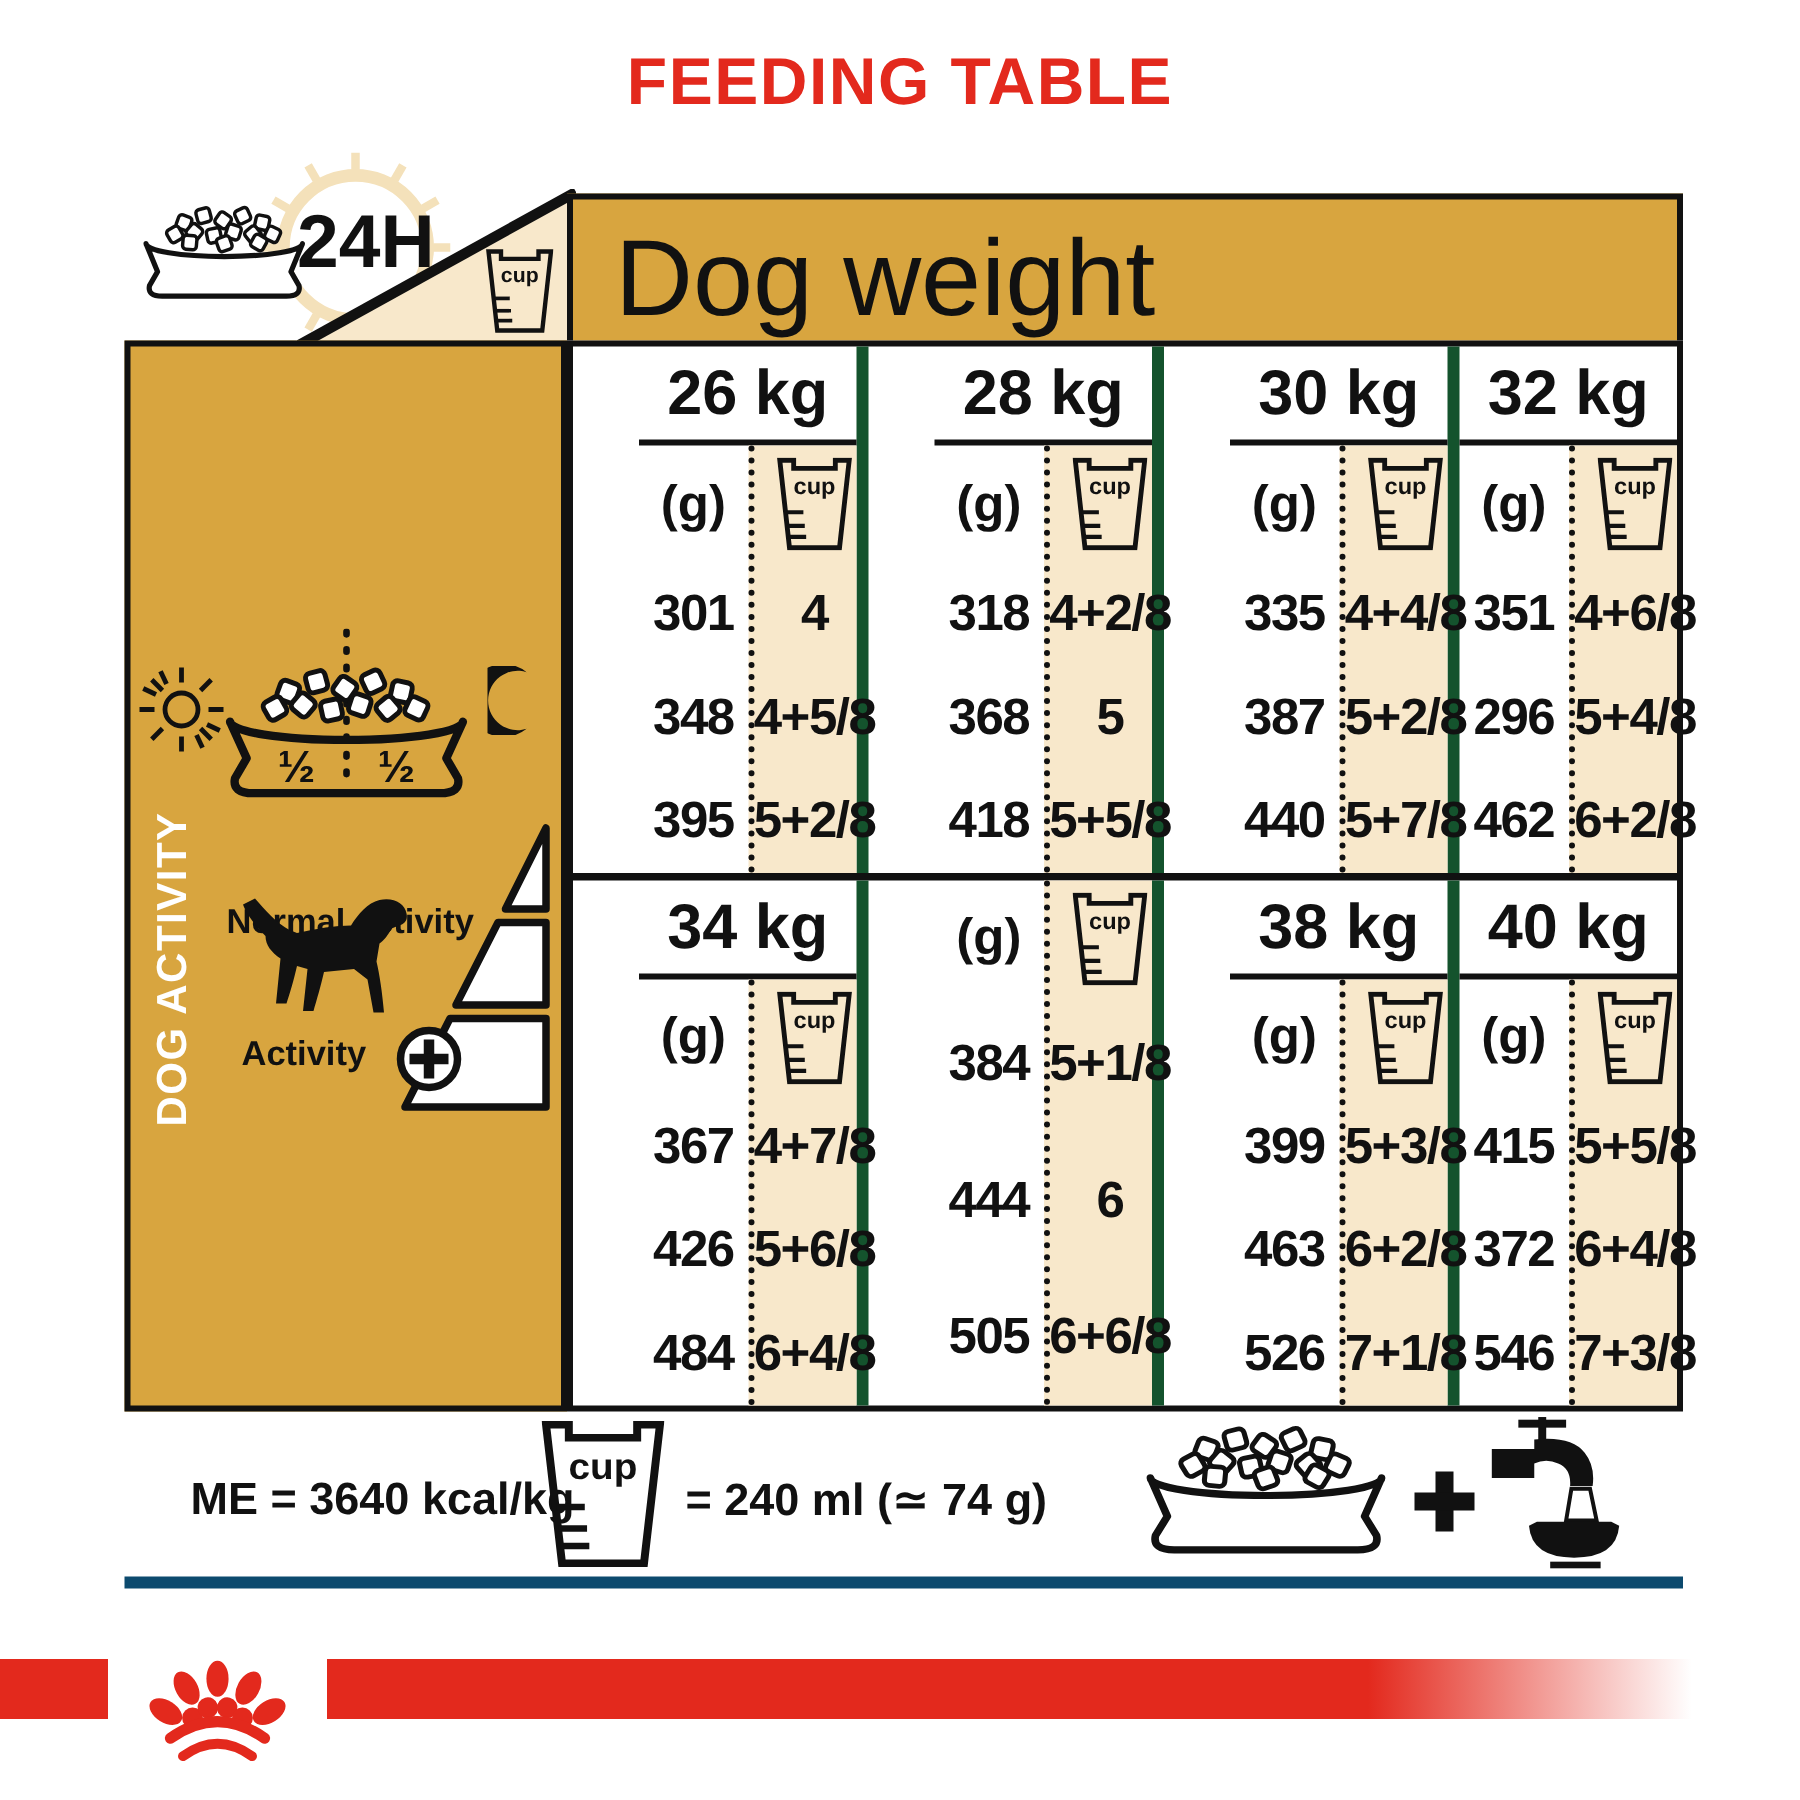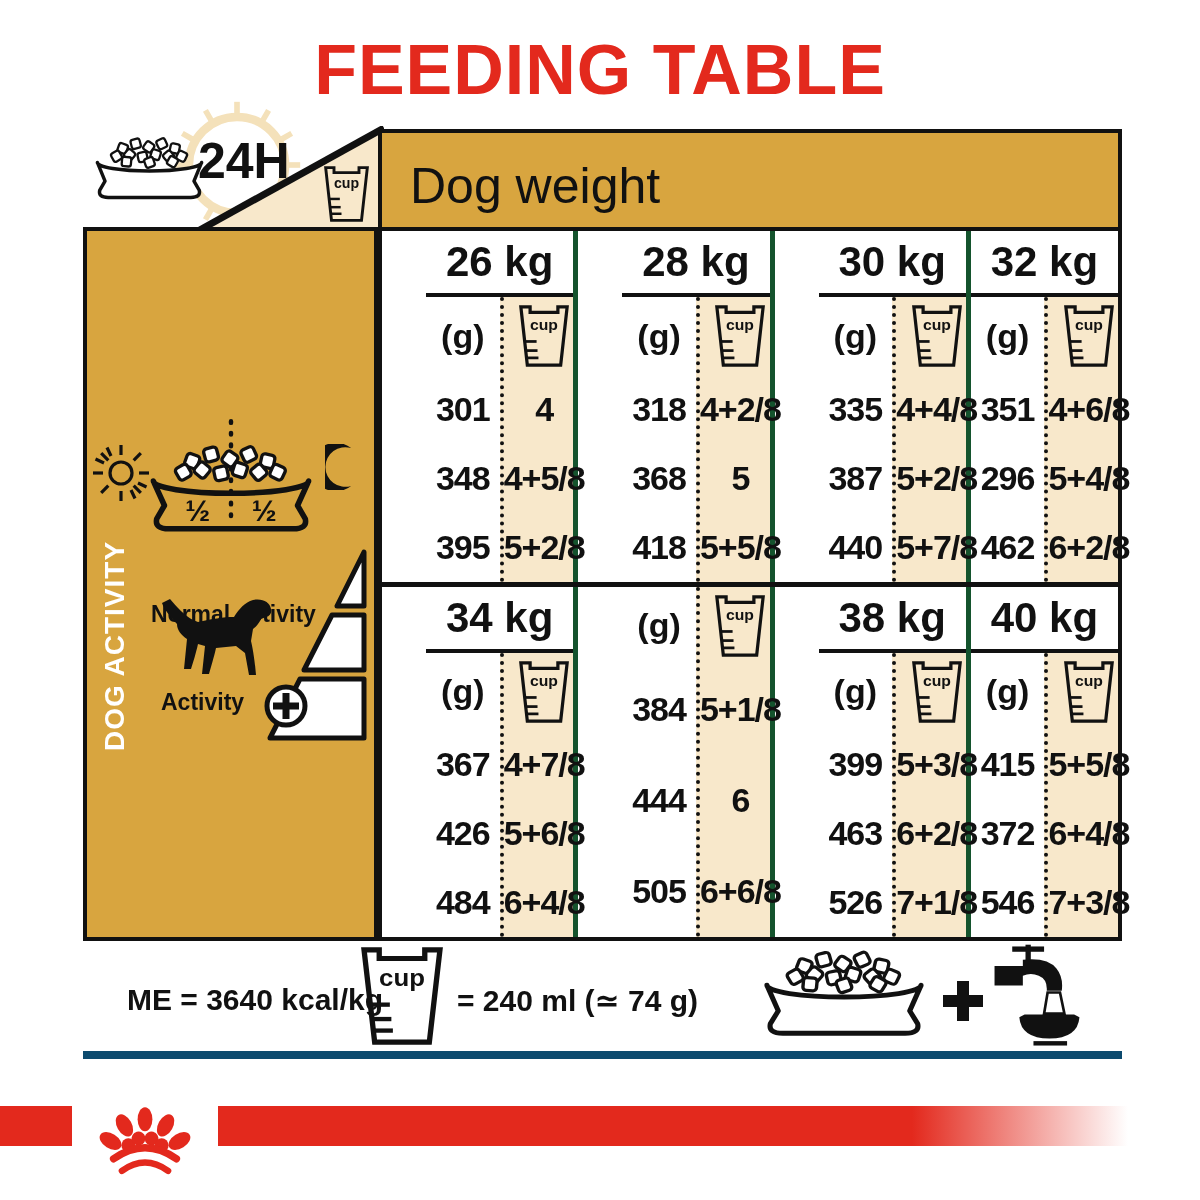--- a/index.html
+++ b/index.html
@@ -2,37 +2,37 @@
 <html><head>
 <meta charset="utf-8">
 <style>
   html,body{margin:0;padding:0;}
   body{width:1200px;height:1200px;position:relative;background:#fff;
        font-family:"Liberation Sans","DejaVu Sans",sans-serif;color:#111;overflow:hidden;}
   .abs{position:absolute;}
   svg{display:block;}
 
   
-  #title{top:30px;left:0;width:1200px;text-align:center;font-size:70px;font-weight:bold;
+  #title{top:30px;left:0;width:1200px;text-align:center;font-size:44px;font-weight:bold;
          color:#E3291D;letter-spacing:1px;}
 
   
   #clock{left:171px;top:99px;}
   #introBowl{left:92px;top:136px;width:115px;height:70px;}
   #introBowl svg{width:100%;height:100%;}
   #h24{left:198px;top:132px;font-size:50px;font-weight:bold;}
   #diag{left:198px;top:126px;}
   #introCup{left:324px;top:166px;width:45px;height:56px;}
 
   .cup-slot svg{width:100%;height:100%;}
 
   
   #dwHeader{left:378px;top:129px;width:744px;height:113px;background:#D8A53F;
             border:4px solid #111;box-sizing:border-box;display:flex;align-items:center;
-            padding-left:28px;font-size:50px;color:#111;}
+            padding-left:28px;font-size:72px;color:#111;}
 
   
   #sidebar{left:83px;top:227px;width:295px;height:714px;background:#D8A53F;
            border:4px solid #111;box-sizing:border-box;}
   #sunIcon{left:4px;top:212px;}
   #halfBowl{left:54px;top:188px;}
   #moonIcon{left:238px;top:213px;}
   #vLabel{left:12px;top:520px;transform:rotate(-90deg);transform-origin:0 0;
           color:#fff;font-weight:bold;font-size:28px;letter-spacing:1px;white-space:nowrap;}
   #normalLabel{left:64px;top:332px;font-weight:bold;font-size:23px;white-space:nowrap;margin-top:38px;}
@@ -40,21 +40,21 @@
   #activityLabel{left:74px;top:458px;font-weight:bold;font-size:23px;}
   #triangles{left:180px;top:318px;}
   #plusCircle{left:176px;top:452px;z-index:3;}
 
   
   #tableBox{left:378px;top:227px;width:744px;height:714px;background:#fff;
             border:4px solid #111;box-sizing:border-box;display:flex;flex-direction:column;}
   .t-section{flex:1;display:flex;min-height:0;}
   .t-section.first{border-bottom:5px solid #111;}
   .t-col{flex:1;display:flex;flex-direction:column;min-width:0;}
-  .t-col.sep{border-right:5px solid #14532d;margin-left:44px;}
+  .t-col.sep{border-right:8px solid #14532d;margin-left:44px;}
   .t-weight{height:62px;flex:none;border-bottom:4px solid #111;display:flex;
             align-items:center;justify-content:center;font-weight:bold;font-size:42px;}
   .t-body{flex:1;display:flex;min-height:0;}
   .t-half{width:50%;display:grid;grid-template-rows:78px 1fr 1fr 1fr;
           align-items:center;justify-items:center;box-sizing:border-box;}
   .t-half.cuph{background:#F8E8CB;border-left:4px dotted #111;}
   .t-glabel{font-weight:bold;font-size:34px;}
   .t-val{font-weight:bold;font-size:34px;letter-spacing:-1px;white-space:nowrap;}
   .sub-cup{width:50px;height:62px;}
 

